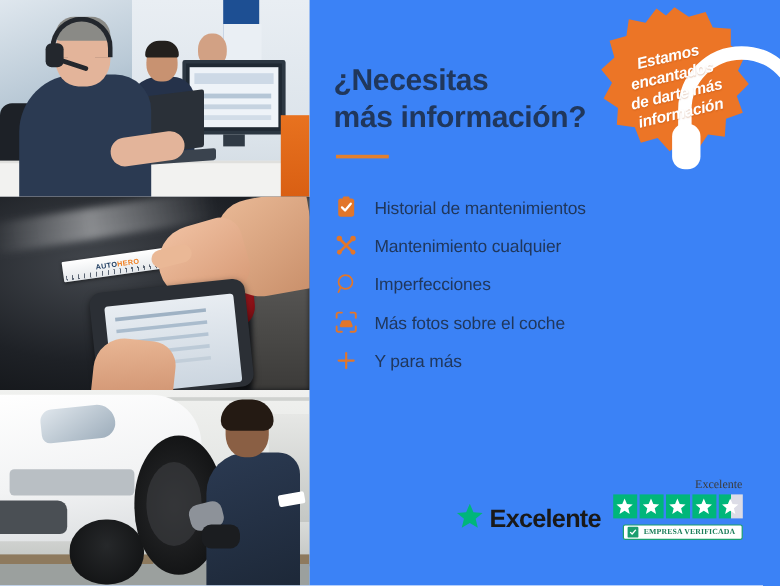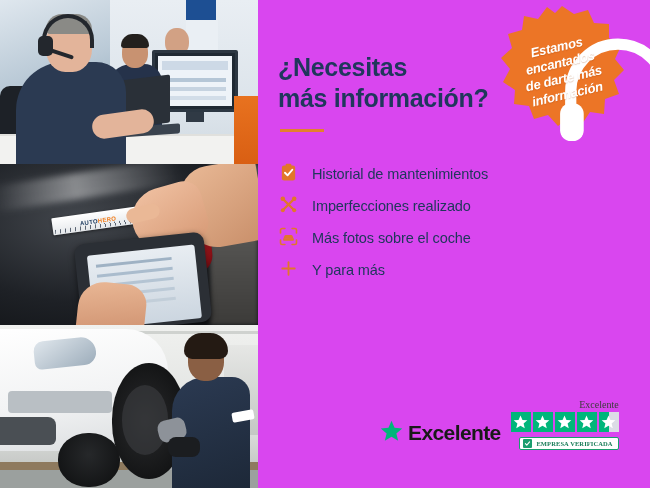--- a/index.html
+++ b/index.html
@@ -299,21 +299,21 @@
   .p3-shelf {
     position: absolute; right: 0; top: 20px; width: 34px; height: 90px;
     background: linear-gradient(180deg,#e6e7e5,#c4c7c4);
   }
 
   
   .content {
     position: relative;
     flex: 1;
     padding: 52px 0 0 20px;
-    background: #d946ef;
+    background: #3b82f6;
   }
 
   .headline {
     font-size: 25px;
     font-weight: 700;
     color: #20375c;
     line-height: 1.22;
     letter-spacing: -0.3px;
     max-width: 250px;
   }
@@ -532,23 +532,32 @@
             <g stroke="#e2762a" stroke-width="2.3" stroke-linecap="round" fill="none">
               <path d="M4.6 4.6 L15 15"></path>
               <path d="M15.4 4.6 L5 15"></path>
             </g>
             <circle cx="4" cy="4" r="2.4" fill="#e2762a"></circle>
             <circle cx="16" cy="4" r="2.4" fill="#e2762a"></circle>
             <circle cx="4" cy="16" r="2.1" fill="#e2762a"></circle>
             <circle cx="16" cy="16" r="2.1" fill="#e2762a"></circle>
           </svg>
         </span>
-        <span class="feature-label">Imperfecciones realizado</span>
+        <span class="feature-label">Mantenimiento cualquier</span>
       </li>
 
+      <li class="feature-item">
+        <span class="feature-icon">
+          <svg viewBox="0 0 20 20" width="19" height="19" aria-hidden="true">
+            <circle cx="9.4" cy="8.4" r="6.1" stroke="#e2762a" stroke-width="1.5" fill="none"></circle>
+            <path d="M5.2 13.2 L3.2 17.2" stroke="#e2762a" stroke-width="1.5" stroke-linecap="round" fill="none"></path>
+          </svg>
+        </span>
+        <span class="feature-label">Imperfecciones</span>
+      </li>
 
       <li class="feature-item">
         <span class="feature-icon">
           <svg viewBox="0 0 20 20" width="19" height="19" aria-hidden="true">
             <g stroke="#e2762a" stroke-width="1.7" stroke-linecap="round" fill="none">
               <path d="M1.6 6.2 V3.2 A1.6 1.6 0 0 1 3.2 1.6 H6.2"></path>
               <path d="M13.8 1.6 H16.8 A1.6 1.6 0 0 1 18.4 3.2 V6.2"></path>
               <path d="M18.4 13.8 V16.8 A1.6 1.6 0 0 1 16.8 18.4 H13.8"></path>
               <path d="M6.2 18.4 H3.2 A1.6 1.6 0 0 1 1.6 16.8 V13.8"></path>
             </g>

